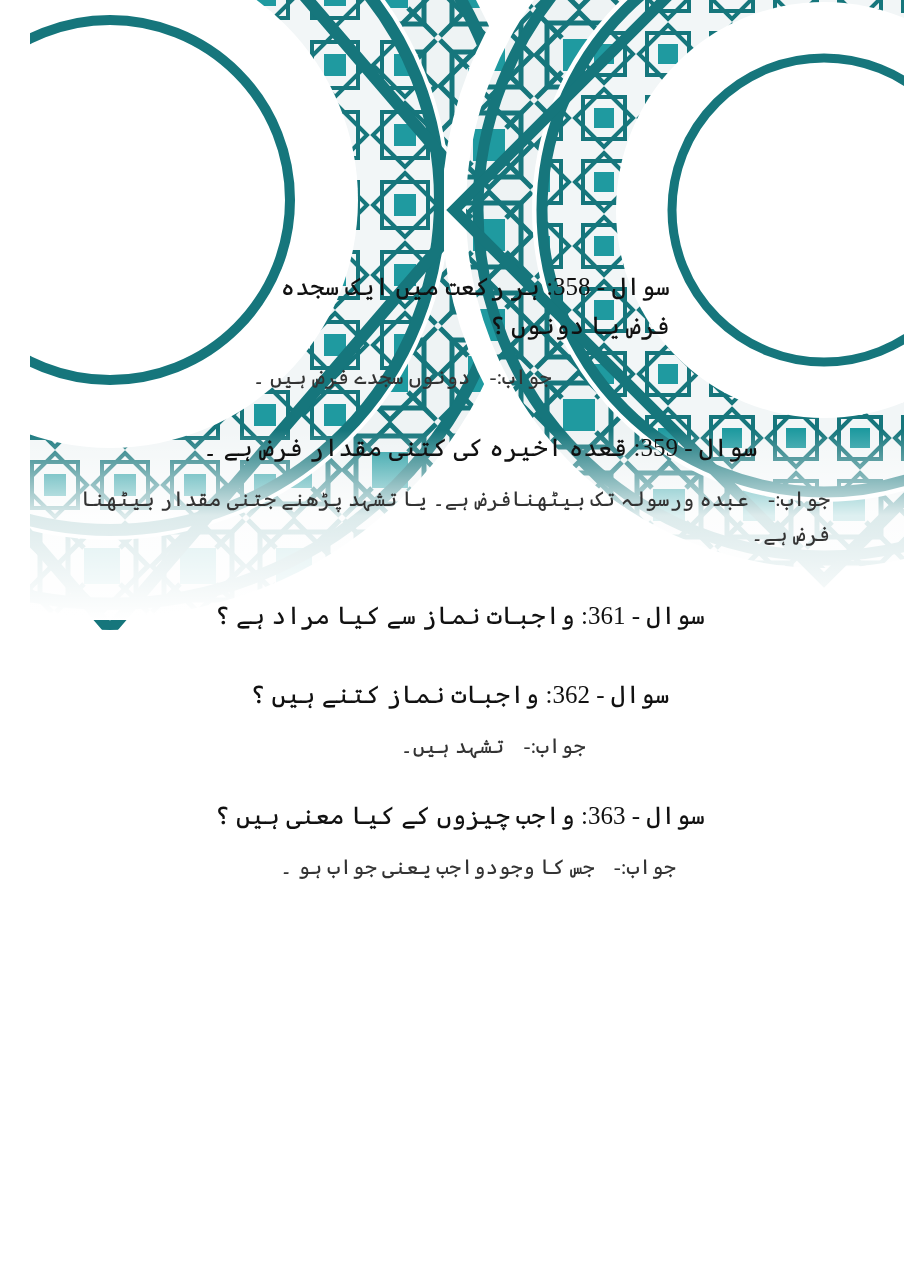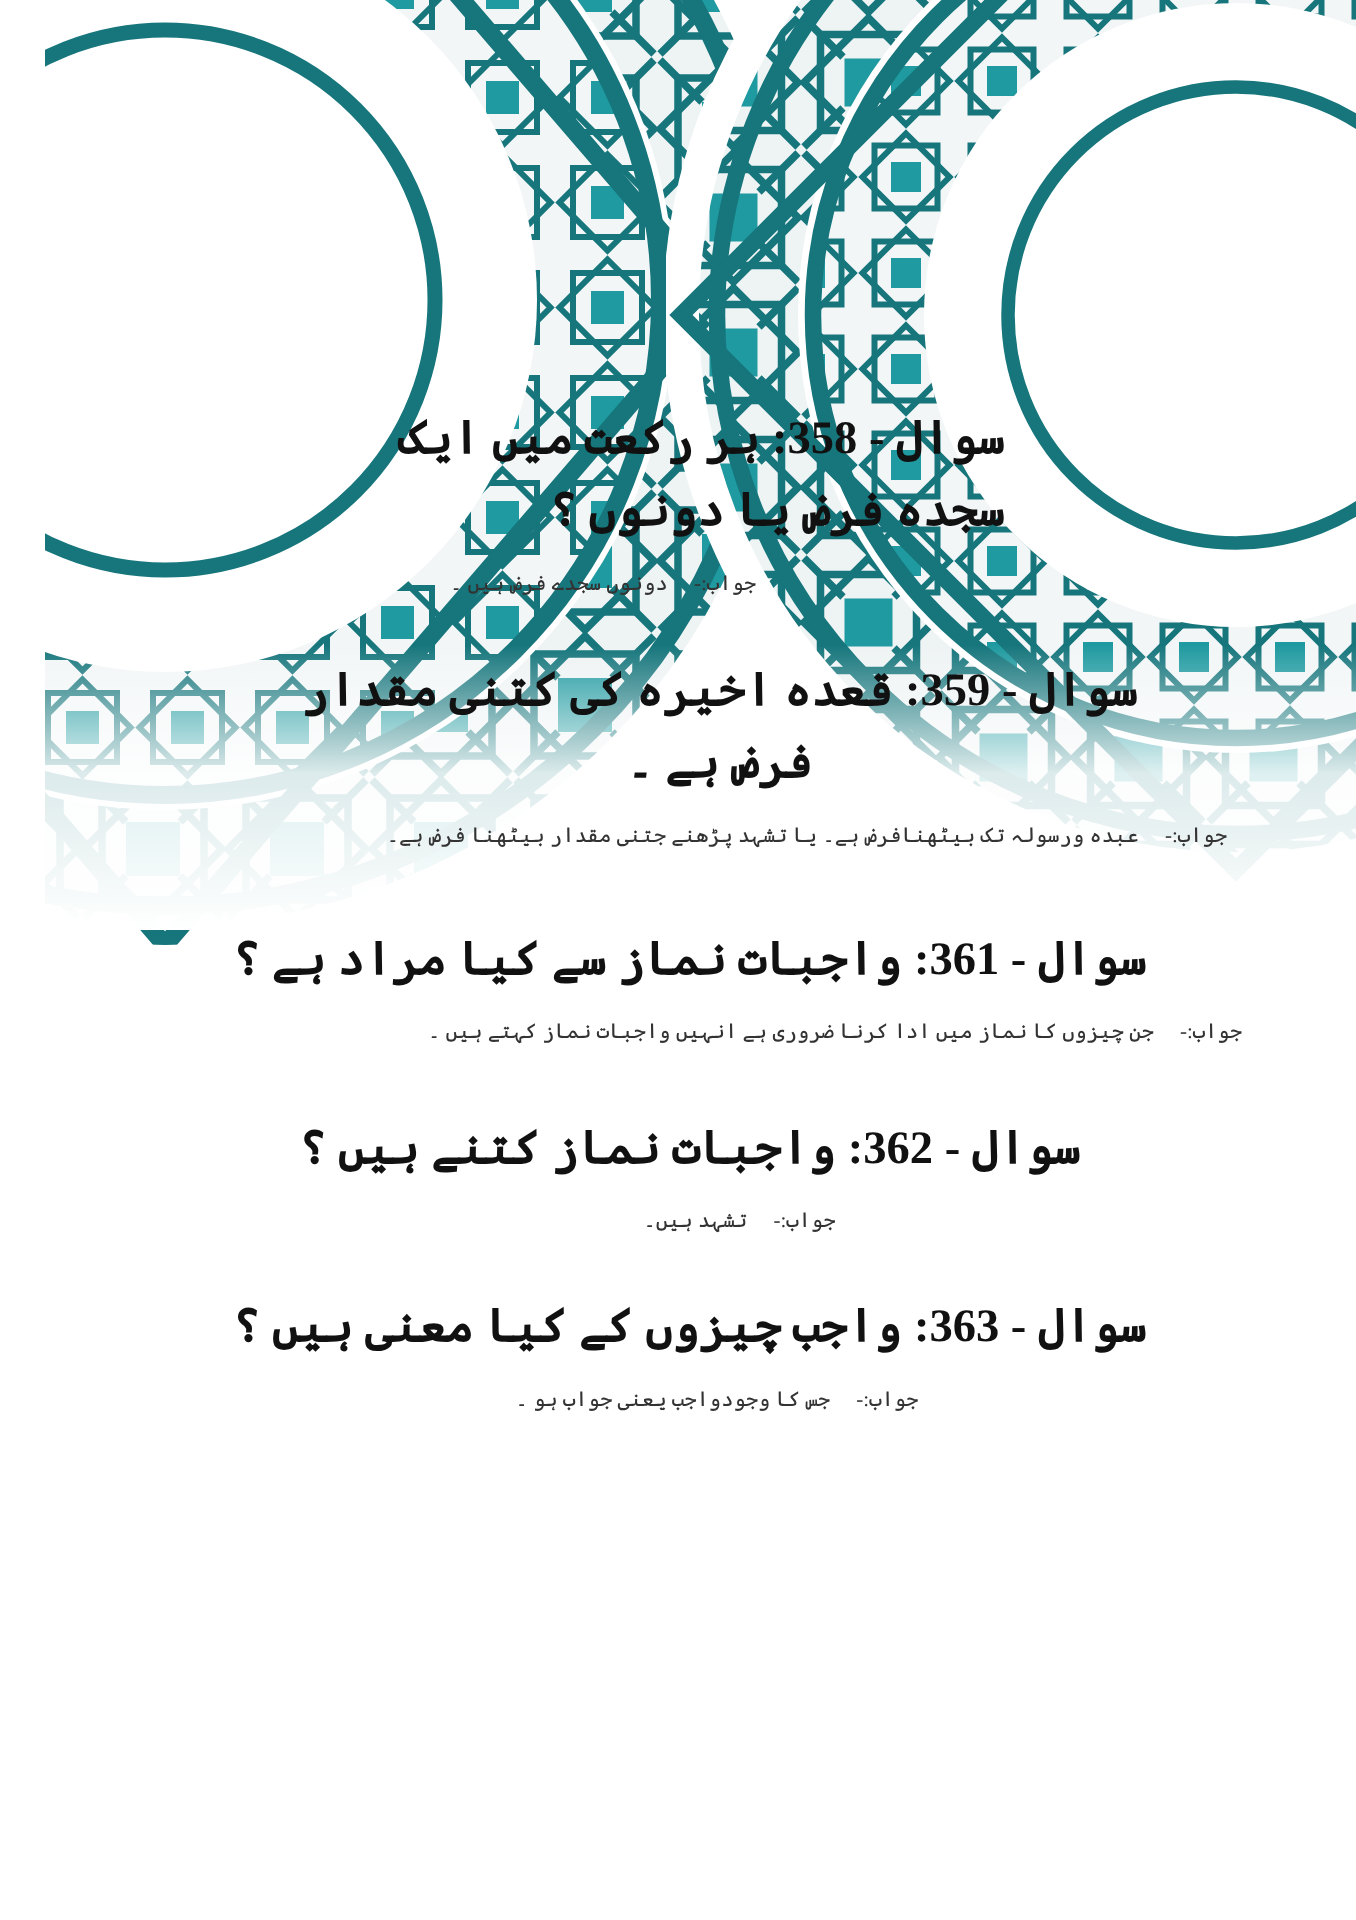--- a/index.html
+++ b/index.html
@@ -54,34 +54,34 @@
     padding: 0 34px 0 30px;
     z-index: 5;
   }
 
   .qa-block {
     margin-bottom: 26px;
   }
   .question {
     direction: rtl;
     text-align: center;
-    font-size: 31px;
+    font-size: 25px;
     line-height: 1.55;
     color: #111111;
-    font-weight: 700;
+    font-weight: 400;
     margin: 0 0 14px 0;
     padding: 0 36px;
   }
   .answer {
     direction: rtl;
     text-align: center;
-    font-size: 14px;
+    font-size: 21px;
     line-height: 1.65;
     color: #333333;
-    margin: 12px;
+    margin: 0;
     padding: 0 24px;
   }
   .answer .lbl {
     letter-spacing: 0.5px;
   }
   .answer .txt {
     margin-right: 14px;
   }
 
   
@@ -210,24 +210,20 @@
       <p class="question">سوال - 359: قعدہ اخیرہ کی کتنی مقدار فرض ہے ۔</p>
       <p class="answer">
         <span class="lbl">جواب:-</span>
         <span class="txt">عبدہ ورسولہ تک بیٹھنافرض ہے۔ یا تشہد پڑھنے جتنی مقدار بیٹھنا فرض ہے۔</span>
       </p>
     </div>
 
 
     <div class="qa-block qa-4">
       <p class="question">سوال - 361: واجبات نماز سے کیا مراد ہے ؟</p>
-      <p class="answer">
-        <span class="lbl">جواب:-</span>
-        <span class="txt">جن چیزوں کا نماز میں ادا کرنا ضروری ہے انہیں واجبات نماز کہتے ہیں ۔</span>
-      </p>
     </div>
 
     <div class="qa-block qa-5">
       <p class="question">سوال - 362: واجبات نماز کتنے ہیں ؟</p>
       <p class="answer">
         <span class="lbl">جواب:-</span>
         <span class="txt">تشہد ہیں۔</span>
       </p>
     </div>
 

